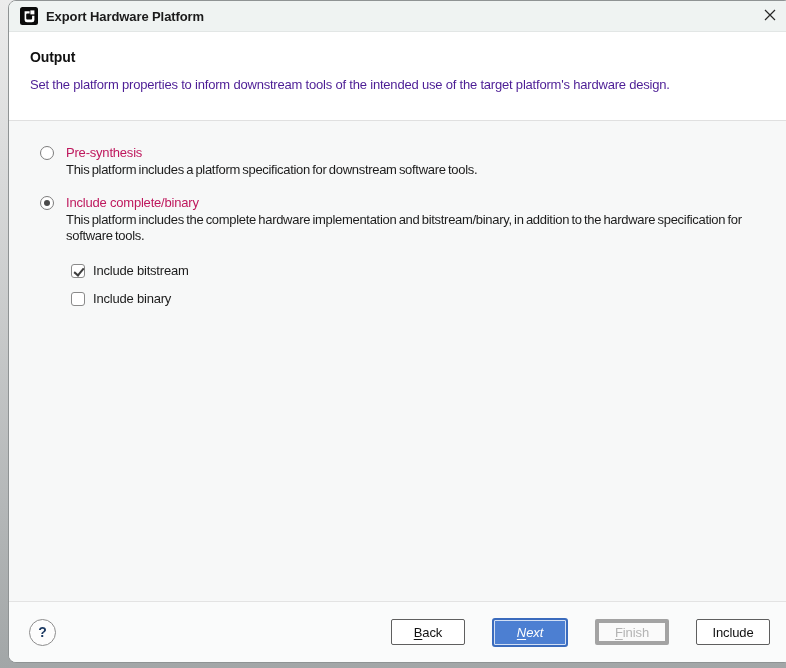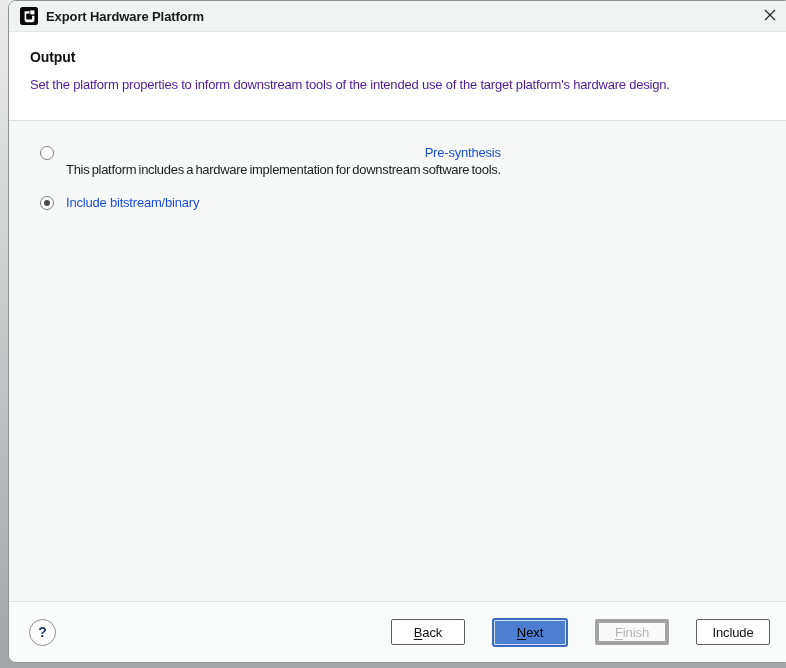--- a/index.html
+++ b/index.html
@@ -92,24 +92,23 @@
     content: "";
     position: absolute;
     left: 3px; top: 3px;
     width: 6px; height: 6px;
     border-radius: 50%;
     background: #4a4a4a;
   }
   .option-text { margin-left: 12px; }
   .option-label {
     font-size: 13px;
-    color: #1d4ed8;
+    color: #be185d;
     letter-spacing: -0.2px;
     line-height: 15px;
-    text-align: right;
   }
   .option-desc {
     font-size: 13px;
     color: #1c1c1c;
     letter-spacing: -0.3px;
     word-spacing: -1px;
     line-height: 16px;
     margin-top: 2px;
     max-width: 710px;
   }
@@ -180,26 +179,27 @@
     background: #ffffff;
     border: 1px solid #5f5f5f;
     border-radius: 2px;
     padding: 0 12px;
     cursor: pointer;
     letter-spacing: -0.1px;
   }
   .btn u { text-decoration: underline; text-underline-offset: 2px; }
   .btn.primary {
     background: #4c7fd2;
-    color: #000000;
+    color: #ffffff;
     border: 2px solid #3a6bbd;
     box-shadow: inset 0 0 0 1px rgba(255,255,255,0.75);
     height: 29px;
     min-width: 76px;
     border-radius: 3px;
+    font-style: italic;
   }
   .btn.disabled {
     color: #b3b3b3;
     border: 4px solid #a3a3a3;
     background: #fafafa;
     cursor: default;
   }
 </style>
 </head>
 <body>
@@ -228,31 +228,42 @@
     <div class="header-title">Output</div>
     <div class="header-desc">Set the platform properties to inform downstream tools of the intended use of the target platform's hardware design.</div>
   </div>
 
   <div class="body">
 
     <div class="option">
       <span class="radio"></span>
       <div class="option-text">
         <div class="option-label">Pre-synthesis</div>
-        <div class="option-desc">This platform includes a hardware implementation for downstream software tools.</div>
+        <div class="option-desc">This platform includes a platform specification for downstream software tools.</div>
       </div>
     </div>
 
     <div class="option">
       <span class="radio selected"></span>
       <div class="option-text">
-        <div class="option-label">Include bitstream/binary</div>
+        <div class="option-label">Include complete/binary</div>
+        <div class="option-desc">This platform includes the complete hardware implementation and bitstream/binary, in addition to the hardware specification for software tools.</div>
       </div>
     </div>
 
+    <div class="checkbox-group">
+      <label class="check-row">
+        <span class="checkbox checked"></span>
+        <span class="check-label">Include bitstream</span>
+      </label>
+      <label class="check-row">
+        <span class="checkbox"></span>
+        <span class="check-label">Include binary</span>
+      </label>
+    </div>
 
   </div>
 
   <div class="footer">
     <button class="help-btn">?</button>
     <div class="footer-buttons">
         <button class="btn "><u>B</u>ack</button>
         <button class="btn primary"><u>N</u>ext</button>
         <button class="btn disabled" disabled=""><u>F</u>inish</button>
         <button class="btn ">Include</button>

